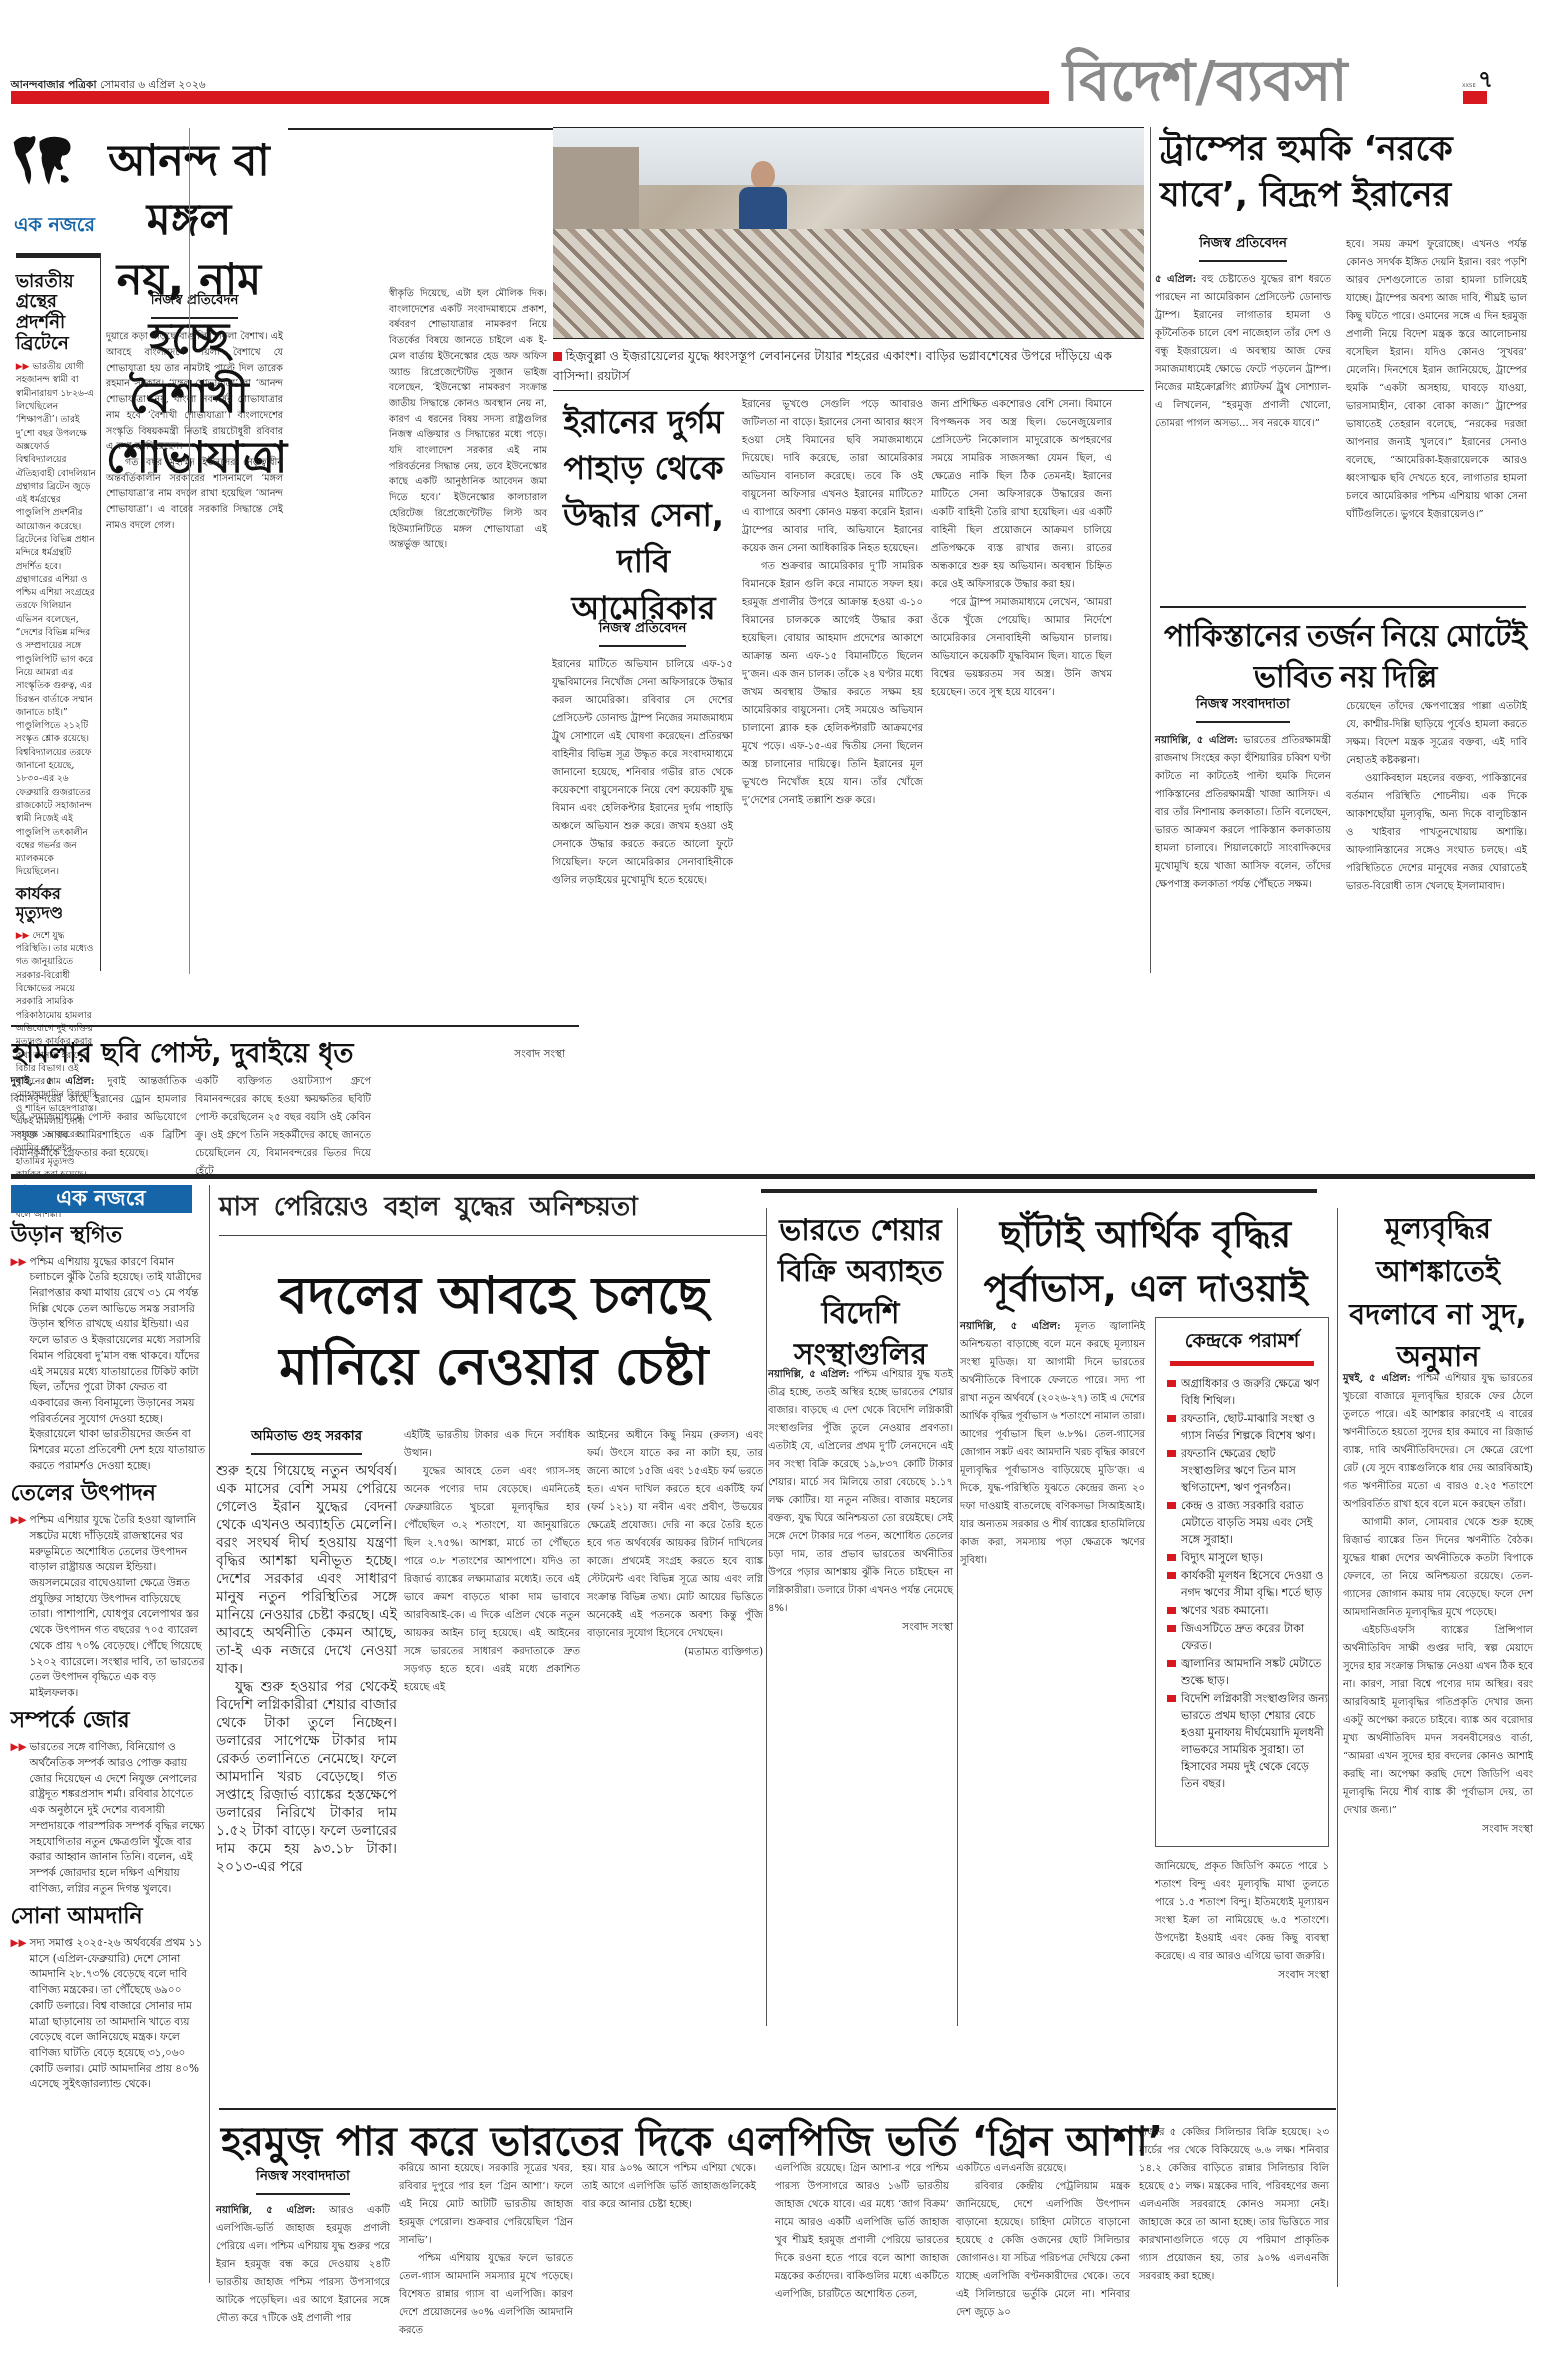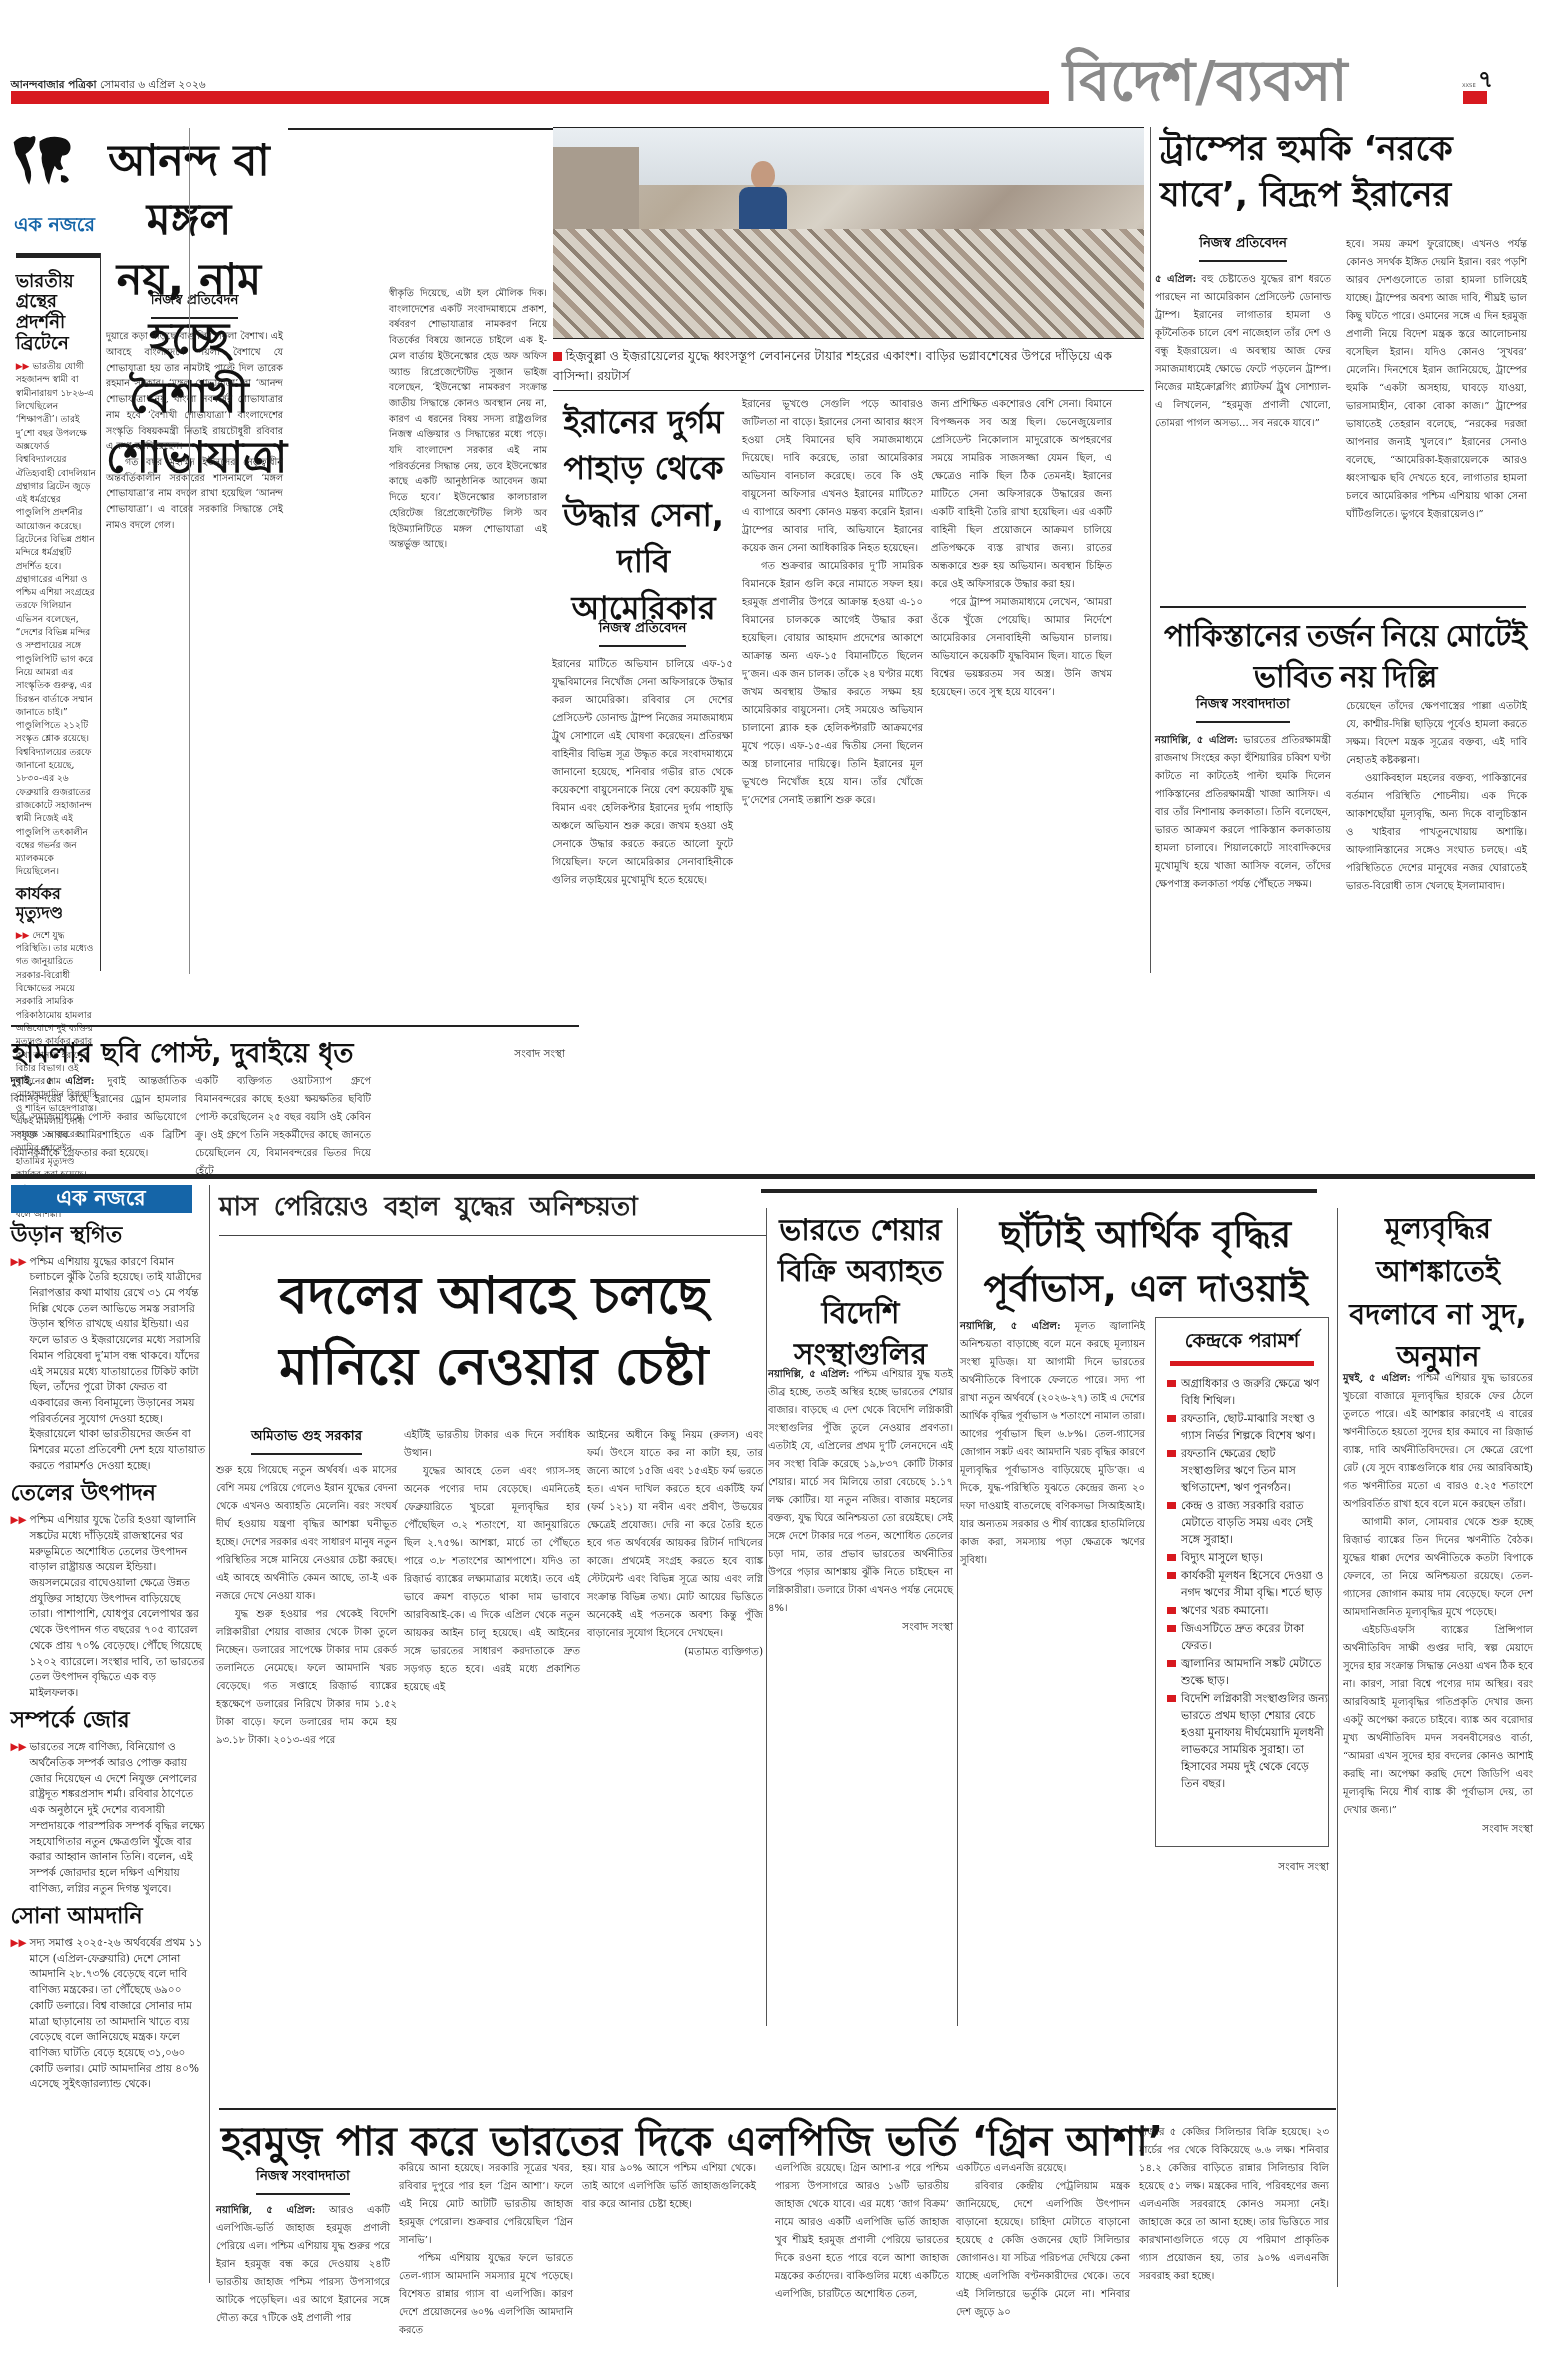--- a/index.html
+++ b/index.html
@@ -185,21 +185,21 @@
   <div class="side-head">সোনা আমদানি</div>
   <div class="side-text" style="padding-left:19px; text-indent:-19px; font-family:'DejaVu Serif', serif;">
     <span class="arrow">▶▶</span><span>সদ্য সমাপ্ত ২০২৫-২৬ অর্থবর্ষের প্রথম ১১ মাসে (এপ্রিল-ফেব্রুয়ারি) দেশে সোনা আমদানি ২৮.৭৩% বেড়েছে বলে দাবি বাণিজ্য মন্ত্রকের। তা পৌঁছেছে ৬৯০০ কোটি ডলারে। বিশ্ব বাজারে সোনার দাম মাত্রা ছাড়ানোয় তা আমদানি খাতে ব্যয় বেড়েছে বলে জানিয়েছে মন্ত্রক। ফলে বাণিজ্য ঘাটতি বেড়ে হয়েছে ৩১,০৬০ কোটি ডলার। মোট আমদানির প্রায় ৪০% এসেছে সুইৎজ়ারল্যান্ড থেকে।</span>
   </div>
 </div>
 
 <div class="abs" style="left:219px; top:1186px; width:547px; font-size:26px; font-weight:bold; color:#222; border-bottom:1.4px solid #444; padding-bottom:4.8px; font-family:'DejaVu Sans Mono', monospace;">মাস পেরিয়েও বহাল যুদ্ধের অনিশ্চয়তা</div>
 <div class="abs headline" style="left:223px; top:1260px; width:542px; font-size:51px; text-align:center; line-height:1.4;">বদলের আবহে চলছে মানিয়ে নেওয়ার চেষ্টা</div>
 <div class="abs" style="left:216px; top:1426px; width:181px;">
   <div style="text-align:center; margin-bottom:6.7px;"><span class="byline">অমিতাভ গুহ সরকার</span></div>
-  <div class="body-text" style="font-size:10px; line-height:18px;">
+  <div class="body-text" style="font-size:14px; line-height:18px;">
     <p class="first">শুরু হয়ে গিয়েছে নতুন অর্থবর্ষ। এক মাসের বেশি সময় পেরিয়ে গেলেও ইরান যুদ্ধের বেদনা থেকে এখনও অব্যাহতি মেলেনি। বরং সংঘর্ষ দীর্ঘ হওয়ায় যন্ত্রণা বৃদ্ধির আশঙ্কা ঘনীভূত হচ্ছে। দেশের সরকার এবং সাধারণ মানুষ নতুন পরিস্থিতির সঙ্গে মানিয়ে নেওয়ার চেষ্টা করছে। এই আবহে অর্থনীতি কেমন আছে, তা-ই এক নজরে দেখে নেওয়া যাক।</p>
     <p>যুদ্ধ শুরু হওয়ার পর থেকেই বিদেশি লগ্নিকারীরা শেয়ার বাজার থেকে টাকা তুলে নিচ্ছেন। ডলারের সাপেক্ষে টাকার দাম রেকর্ড তলানিতে নেমেছে। ফলে আমদানি খরচ বেড়েছে। গত সপ্তাহে রিজ়ার্ভ ব্যাঙ্কের হস্তক্ষেপে ডলারের নিরিখে টাকার দাম ১.৫২ টাকা বাড়ে। ফলে ডলারের দাম কমে হয় ৯৩.১৮ টাকা। ২০১৩-এর পরে</p>
   </div>
 </div>
 <div class="abs body-text" style="left:404px; top:1426px; width:176px; font-size:10px; line-height:18px;">
   <p class="first">এইটিই ভারতীয় টাকার এক দিনে সর্বাধিক উত্থান।</p>
   <p>যুদ্ধের আবহে তেল এবং গ্যাস-সহ অনেক পণ্যের দাম বেড়েছে। এমনিতেই ফেব্রুয়ারিতে খুচরো মূল্যবৃদ্ধির হার পৌঁছেছিল ৩.২ শতাংশে, যা জানুয়ারিতে ছিল ২.৭৫%। আশঙ্কা, মার্চে তা পৌঁছতে পারে ৩.৮ শতাংশের আশপাশে। যদিও তা রিজ়ার্ভ ব্যাঙ্কের লক্ষ্যমাত্রার মধ্যেই। তবে এই ভাবে ক্রমশ বাড়তে থাকা দাম ভাবাবে আরবিআই-কে। এ দিকে এপ্রিল থেকে নতুন আয়কর আইন চালু হয়েছে। এই আইনের সঙ্গে ভারতের সাধারণ করদাতাকে দ্রুত সড়গড় হতে হবে। এরই মধ্যে প্রকাশিত হয়েছে এই</p>
 </div>
 <div class="abs body-text" style="left:587px; top:1426px; width:176px; font-size:10px; line-height:18px;">
   <p class="first">আইনের অধীনে কিছু নিয়ম (রুলস) এবং ফর্ম। উৎসে যাতে কর না কাটা হয়, তার জন্যে আগে ১৫জি এবং ১৫এইচ ফর্ম ভরতে হত। এখন দাখিল করতে হবে একটিই ফর্ম (ফর্ম ১২১) যা নবীন এবং প্রবীণ, উভয়ের ক্ষেত্রেই প্রযোজ্য। দেরি না করে তৈরি হতে হবে গত অর্থবর্ষের আয়কর রিটার্ন দাখিলের কাজে। প্রথমেই সংগ্রহ করতে হবে ব্যাঙ্ক স্টেটমেন্ট এবং বিভিন্ন সূত্রে আয় এবং লগ্নি সংক্রান্ত বিভিন্ন তথ্য। মোট আয়ের ভিত্তিতে অনেকেই এই পতনকে অবশ্য কিন্তু পুঁজি বাড়ানোর সুযোগ হিসেবে দেখছেন।</p>
@@ -229,20 +229,21 @@
       <div class="box-item"><span class="sq"></span><span>কেন্দ্র ও রাজ্য সরকারি বরাত মেটাতে বাড়তি সময় এবং সেই সঙ্গে সুরাহা।</span></div>
       <div class="box-item"><span class="sq"></span><span>বিদ্যুৎ মাসুলে ছাড়।</span></div>
       <div class="box-item"><span class="sq"></span><span>কার্যকরী মূলধন হিসেবে দেওয়া ও নগদ ঋণের সীমা বৃদ্ধি। শর্তে ছাড়</span></div>
       <div class="box-item"><span class="sq"></span><span>ঋণের খরচ কমানো।</span></div>
       <div class="box-item"><span class="sq"></span><span>জিএসটিতে দ্রুত করের টাকা ফেরত।</span></div>
       <div class="box-item"><span class="sq"></span><span>জ্বালানির আমদানি সঙ্কট মেটাতে শুল্কে ছাড়।</span></div>
       <div class="box-item"><span class="sq"></span><span>বিদেশি লগ্নিকারী সংস্থাগুলির জন্য ভারতে প্রথম ছাড়া শেয়ার বেচে হওয়া মুনাফায় দীর্ঘমেয়াদি মূলধনী লাভকরে সাময়িক সুরাহা। তা হিসাবের সময় দুই থেকে বেড়ে তিন বছর।</span></div>
     </div>
 </div>
 <div class="abs body-text" style="left:1155px; top:1857px; width:174px; font-size:10px; line-height:18px;">
+  <p class="first">জানিয়েছে, প্রকৃত জিডিপি কমতে পারে ১ শতাংশ বিন্দু এবং মূল্যবৃদ্ধি মাথা তুলতে পারে ১.৫ শতাংশ বিন্দু। ইতিমধ্যেই মূল্যায়ন সংস্থা ইক্রা তা নামিয়েছে ৬.৫ শতাংশে। উপদেষ্টা ইওয়াই এবং কেন্দ্র কিছু ব্যবস্থা করেছে। এ বার আরও এগিয়ে ভাবা জরুরি।</p>
   <p class="credit">সংবাদ সংস্থা</p>
 </div>
 
 <div class="vrule" style="left:1337px; top:1208px; height:1079px; width:1px; background:#555;"></div>
 <div class="abs headline" style="left:1343px; top:1208px; width:190px; font-size:28.5px; text-align:center; line-height:1.5;">মূল্যবৃদ্ধির আশঙ্কাতেই বদলাবে না সুদ, অনুমান</div>
 <div class="abs body-text" style="left:1343px; top:1369px; width:190px; font-size:10px; line-height:18px;">
   <p class="first"><span class="dateline">মুম্বই, ৫ এপ্রিল:</span> <span>পশ্চিম এশিয়ার যুদ্ধ ভারতের খুচরো বাজারে মূল্যবৃদ্ধির হারকে ফের ঠেলে তুলতে পারে। এই আশঙ্কার কারণেই এ বারের ঋণনীতিতে হয়তো সুদের হার কমাবে না রিজ়ার্ভ ব্যাঙ্ক, দাবি অর্থনীতিবিদদের। সে ক্ষেত্রে রেপো রেট (যে সুদে ব্যাঙ্কগুলিকে ধার দেয় আরবিআই) গত ঋণনীতির মতো এ বারও ৫.২৫ শতাংশে অপরিবর্তিত রাখা হবে বলে মনে করছেন তাঁরা।</span></p>
   <p>আগামী কাল, সোমবার থেকে শুরু হচ্ছে রিজ়ার্ভ ব্যাঙ্কের তিন দিনের ঋণনীতি বৈঠক। যুদ্ধের ধাক্কা দেশের অর্থনীতিকে কতটা বিপাকে ফেলবে, তা নিয়ে অনিশ্চয়তা রয়েছে। তেল-গ্যাসের জোগান কমায় দাম বেড়েছে। ফলে দেশ আমদানিজনিত মূল্যবৃদ্ধির মুখে পড়েছে।</p>
   <p>এইচডিএফসি ব্যাঙ্কের প্রিন্সিপাল অর্থনীতিবিদ সাক্ষী গুপ্তর দাবি, স্বল্প মেয়াদে সুদের হার সংক্রান্ত সিদ্ধান্ত নেওয়া এখন ঠিক হবে না। কারণ, সারা বিশ্বে পণ্যের দাম অস্থির। বরং আরবিআই মূল্যবৃদ্ধির গতিপ্রকৃতি দেখার জন্য একটু অপেক্ষা করতে চাইবে। ব্যাঙ্ক অব বরোদার মুখ্য অর্থনীতিবিদ মদন সবনবীসেরও বার্তা, “আমরা এখন সুদের হার বদলের কোনও আশাই করছি না। অপেক্ষা করছি দেশে জিডিপি এবং মূল্যবৃদ্ধি নিয়ে শীর্ষ ব্যাঙ্ক কী পূর্বাভাস দেয়, তা দেখার জন্য।”</p>
   <p class="credit">সংবাদ সংস্থা</p>

